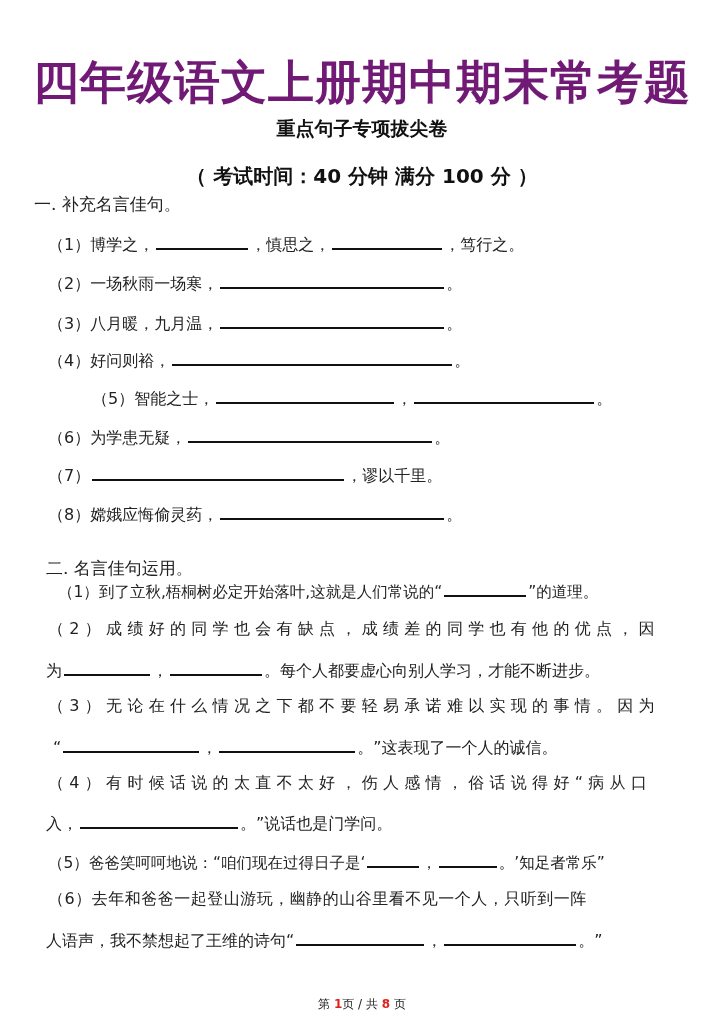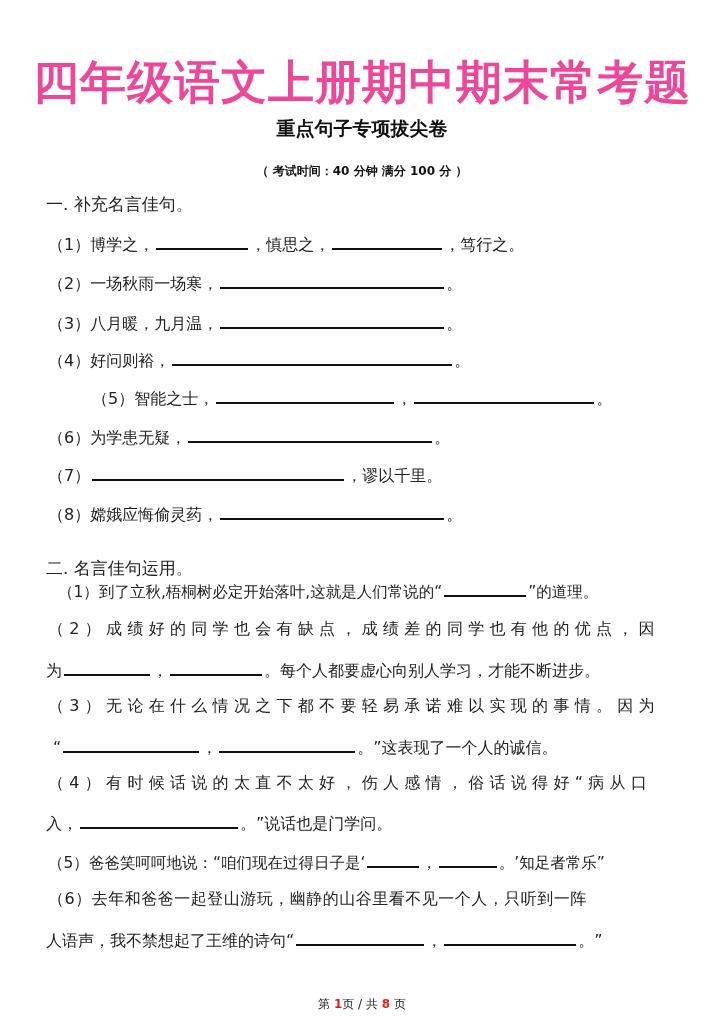--- a/index.html
+++ b/index.html
@@ -1,40 +1,40 @@
 <!DOCTYPE html>
 <html><head>
 <meta charset="utf-8">
 <style>
   html, body { margin: 0; padding: 0; background: #ffffff; }
   body { width: 724px; height: 1024px; position: relative; overflow: hidden;
          font-family: "DejaVu Sans", "Liberation Sans", sans-serif; color: #111; }
   .title { position: absolute; top: 52px; left: 0; width: 724px; text-align: center;
-           font-size: 46px; font-weight: bold; letter-spacing: 1px; color: #ec4899; }
+           font-size: 46px; font-weight: bold; letter-spacing: 1px; color: #701a75; }
   .subtitle { position: absolute; top: 116px; left: 0; width: 724px; text-align: center;
               font-size: 19px; font-weight: bold; color: #111; }
   .info { position: absolute; top: 163px; left: 0; width: 724px; text-align: center;
-          font-size: 12px; font-weight: bold; color: #111; }
+          font-size: 20px; font-weight: bold; color: #111; }
   .line { position: absolute; left: 0; font-size: 16px; white-space: nowrap; color: #222; }
   .sec { font-family: "DejaVu Serif", "Liberation Serif", serif; font-size: 17px; }
   .blank { display: inline-block; border-bottom: 2px solid #111; height: 16px; vertical-align: baseline; margin: 0 2px; }
   .footer { position: absolute; top: 996px; left: 0; width: 724px; text-align: center;
             font-size: 12px; color: #222; }
   .footer .num { color: #e0201c; font-weight: bold; }
   .sp { letter-spacing: 6px; }
 </style>
 </head>
 <body>
 
 <div>
   <div class="title">四年级语文上册期中期末常考题</div>
   <div class="subtitle">重点句子专项拔尖卷</div>
   <div class="info">（ 考试时间：40 分钟 满分 100 分 ）</div>
 
-  <div class="line sec" style="top:193px;left:46px;">一. 补充名言佳句。</div>
+  <div class="line sec" style="top:193px;left:34px;">一. 补充名言佳句。</div>
 
   <div class="line" style="top:232px;left:48px;">
     <span>（1）</span><span>博学之，</span><span class="blank" style="width:92px"></span><span>，慎思之，</span><span class="blank" style="width:110px"></span><span>，笃行之。</span>
   </div>
 
   <div class="line" style="top:271px;left:48px;">
     <span>（2）</span><span>一场秋雨一场寒，</span><span class="blank" style="width:224px"></span><span>。</span>
   </div>
 
   <div class="line" style="top:311px;left:48px;">

